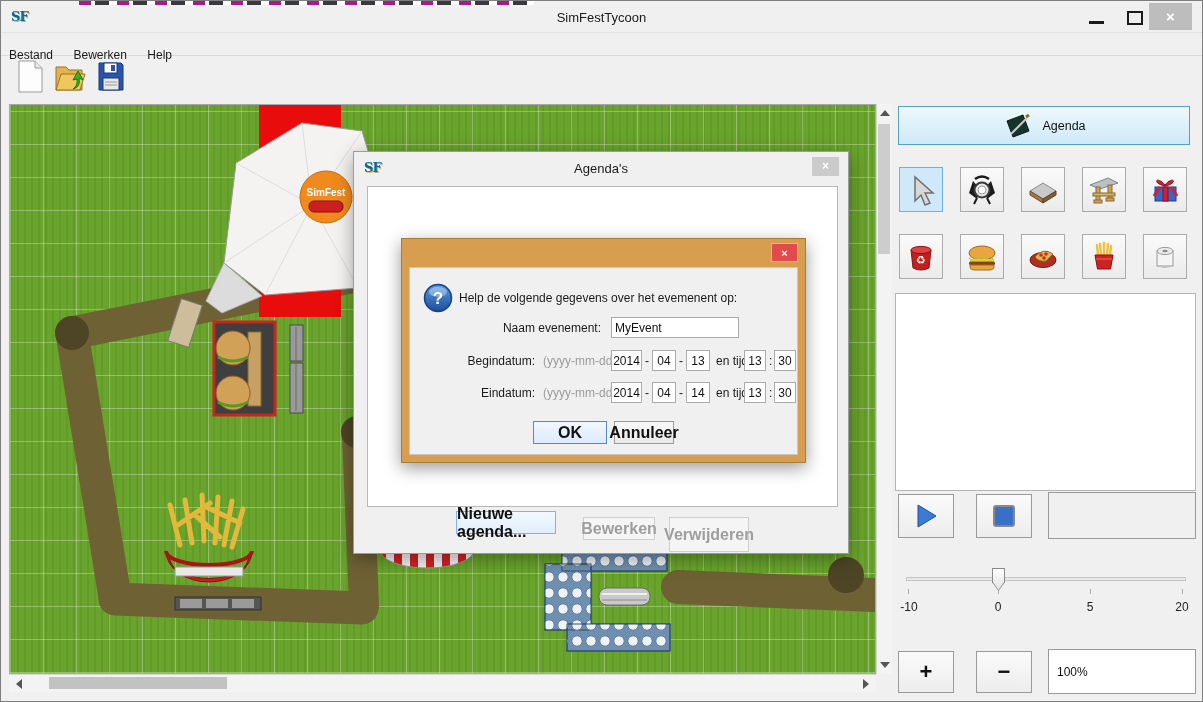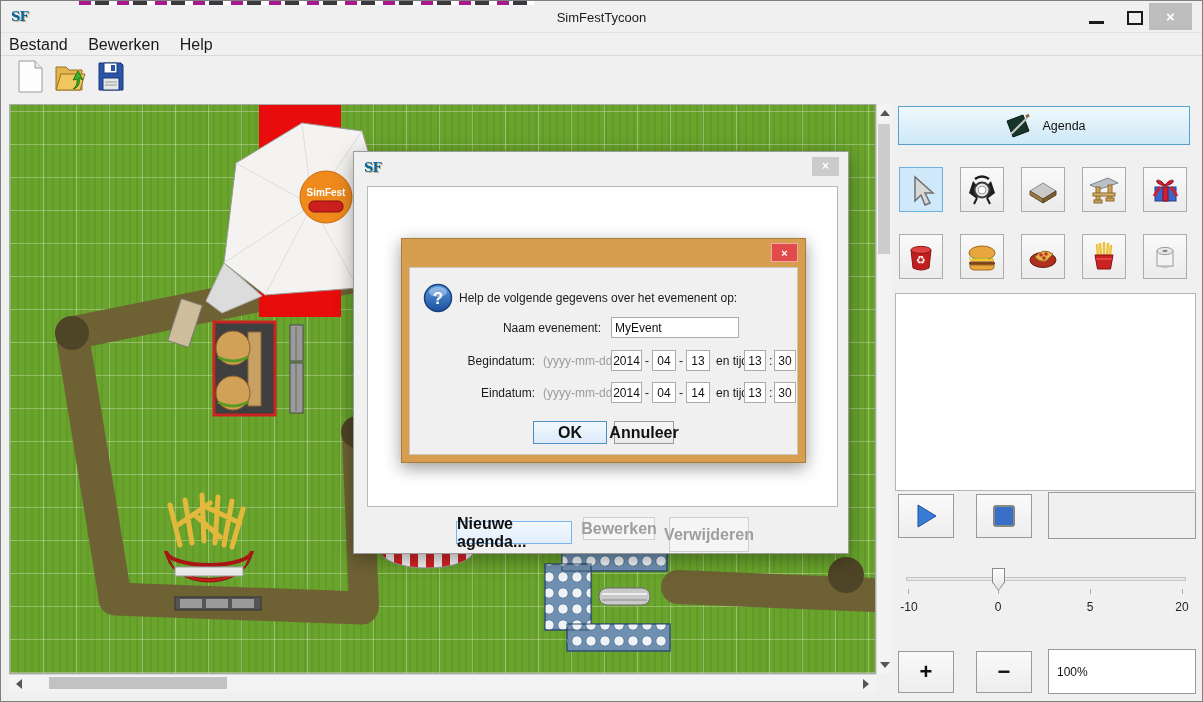--- a/index.html
+++ b/index.html
@@ -11,21 +11,21 @@
     background:repeating-linear-gradient(90deg,#a8188e 0 12px,#fff 12px 16px,#3a3a3e 16px 30px,#fff 30px 38px);}
   
   .apptitle{top:9px;left:0;right:0;text-align:center;font-size:13px;color:#1b1b1b;}
   .sf{font-family:"DejaVu Serif",serif;font-weight:bold;font-size:13px;color:#0369a1;text-shadow:1px 1px 0 #cbab7e;letter-spacing:-1px;}
   .minbar{left:1088px;top:20px;width:15px;height:3px;background:#1a1a1a;}
   .maxbox{left:1126px;top:10px;width:12px;height:10px;border:2px solid #1a1a1a;background:transparent;}
   .wclose{left:1148px;top:2px;width:43px;height:27px;background:#bdbdbd;color:#fff;text-align:center;
           line-height:27px;font-size:15px;font-weight:bold;}
   
   .menubar{top:31px;left:0;width:100%;height:22px;border-top:1px solid #e3e3e3;border-bottom:1px solid #dadada;}
-  .menuitem{display:inline-block;padding:3px 8px 0 8px;font-size:16px;color:#1a1a1a;}
+  .menuitem{display:inline-block;padding:3px 8px 0 8px;font-size:12px;color:#1a1a1a;margin-top:12px;}
   
   .tbico{top:58px;width:32px;height:36px;}
   
   .canvas{left:8px;top:103px;width:867px;height:570px;border:1px solid #a8a8a8;box-sizing:border-box;
     background-color:#69a42c;
     background-image:
       repeating-linear-gradient(0deg, rgba(255,255,255,.30) 0 1px, transparent 1px 33px),
       repeating-linear-gradient(90deg, rgba(255,255,255,.30) 0 1px, transparent 1px 33px),
       repeating-linear-gradient(90deg, rgba(0,0,0,.06) 0 2px, transparent 2px 7px);}
   
@@ -339,23 +339,24 @@
   </div>
   <div class="a ctlbtn" style="left:975px;top:650px;width:56px;height:42px;">
     <span class="pm">−</span>
   </div>
   <div class="a zoombox">
     <span>100%</span>
   </div>
 
   <div class="a dlg">
     <div class="a sf" style="left:10px;top:8px;">SF</div>
+    <div class="a dlg-title">Agenda's</div>
     <div class="a dlg-close">×</div>
     <div class="a dlg-white"></div>
-    <div class="a btn btn-blue" style="left:102px;top:369px;width:116px;height:23px;">Nieuwe agenda...</div>
+    <div class="a btn btn-blue" style="left:102px;top:359px;width:100px;height:23px;">Nieuwe agenda...</div>
     <div class="a btn btn-dis" style="left:229px;top:365px;width:72px;height:23px;">Bewerken</div>
     <div class="a btn btn-dis" style="left:315px;top:365px;width:80px;height:35px;">Verwijderen</div>
   </div>
 
   <div class="a edlg">
     <div class="a edlg-close">×</div>
     <div class="a edlg-body">
       <svg class="a" style="left:12px;top:14px;" width="32" height="32">
         <defs>
           <linearGradient id="qg" x1="0" y1="0" x2="0" y2="1">

